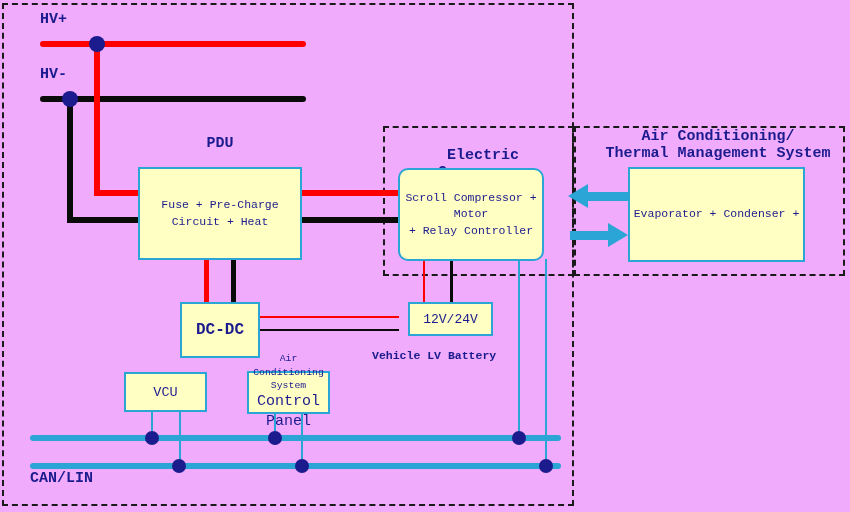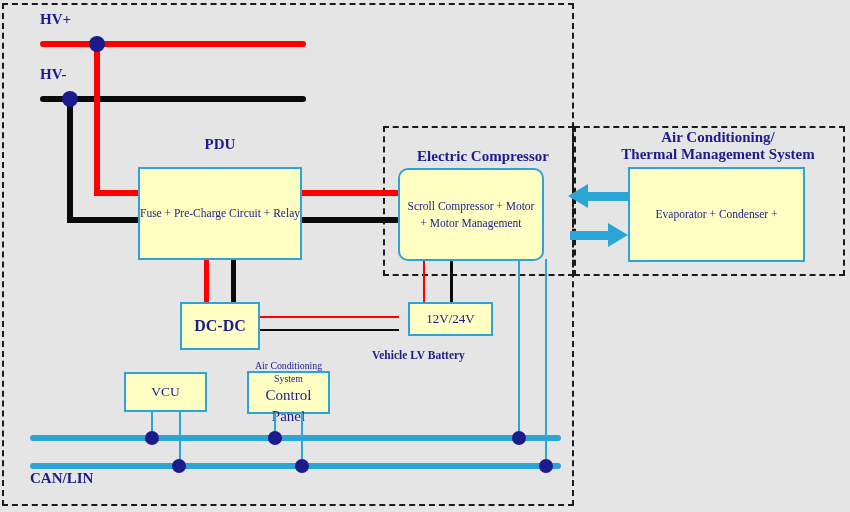--- a/index.html
+++ b/index.html
@@ -1,20 +1,20 @@
 <!DOCTYPE html>
 <html style="--hv-positive: #ff0000; --hv-negative: #0a0a0a; --accent-cyan: #2aa5d5; --junction-dot: #1b1b8e; --block-fill: #ffffc4; --text-navy: #1b1b8e; --dash-color: #1a1a1a;"><head>
 <meta charset="utf-8">
 <style>
   html,body{margin:0;padding:0;background:#ffffff;}
   #canvas{
     position:relative;
     width:850px;height:512px;
-    background:#e5e5e5;
-    font-family:Liberation Serif, serif;
+    background:#f0abfc;
+    font-family:Liberation Mono, monospace;
     overflow:hidden;
   }
   .dashed-box{
     position:absolute;
     border:2px dashed var(--dash-color,#1a1a1a);
     box-sizing:border-box;
     background:transparent;
   }
   .block{
     position:absolute;
@@ -105,33 +105,33 @@
   <div class="arrowhead head-right" style="left:608px;top:223px;"></div>
 
   <div class="title" style="left:138px;top:136px;width:164px;">PDU</div>
   <div class="title" style="left:398px;top:140px;width:170px;margin-top:8px;">Electric Compressor</div>
   <div class="title" style="left:598px;top:129px;width:240px;">
     <div>Air Conditioning/</div>
     <div>Thermal Management System</div>
   </div>
 
   <div class="block" style="left:138px;top:167px;width:164px;height:93px;">
-    <div class="content">Fuse + Pre-Charge Circuit + Relay</div>
+    <div class="content">Fuse + Pre-Charge Circuit + Heat</div>
   </div>
 
   <div class="block" style="left:398px;top:168px;width:146px;height:93px;border-radius:10px;">
     <div class="content">Scroll Compressor + Motor</div>
-    <div class="content">+ Motor Management</div>
+    <div class="content">+ Relay Controller</div>
   </div>
 
   <div class="block" style="left:628px;top:167px;width:177px;height:95px;justify-content:center;">
     <div class="content">Evaporator + Condenser +</div>
   </div>
 
-  <div class="block" style="left:180px;top:302px;width:80px;height:48px;font-weight:bold;font-size:16px;">DC-DC</div>
+  <div class="block" style="left:180px;top:302px;width:80px;height:56px;font-weight:bold;font-size:16px;">DC-DC</div>
 
   <div class="block" style="left:408px;top:302px;width:85px;height:34px;font-size:13px;">12V/24V</div>
 
   <div class="label" style="left:372px;top:349px;width:136px;text-align:left;font-size:11.5px;">Vehicle LV Battery</div>
 
   <div class="block" style="left:124px;top:372px;width:83px;height:40px;font-size:13.5px;">VCU</div>
 
   <div class="block" style="left:247px;top:371px;width:83px;height:43px;">
     <div class="content" style="font-size:9.8px;line-height:1.35;text-align:center;">Air Conditioning</div>
     <div class="content" style="font-size:9.8px;line-height:1.35;">System</div>

